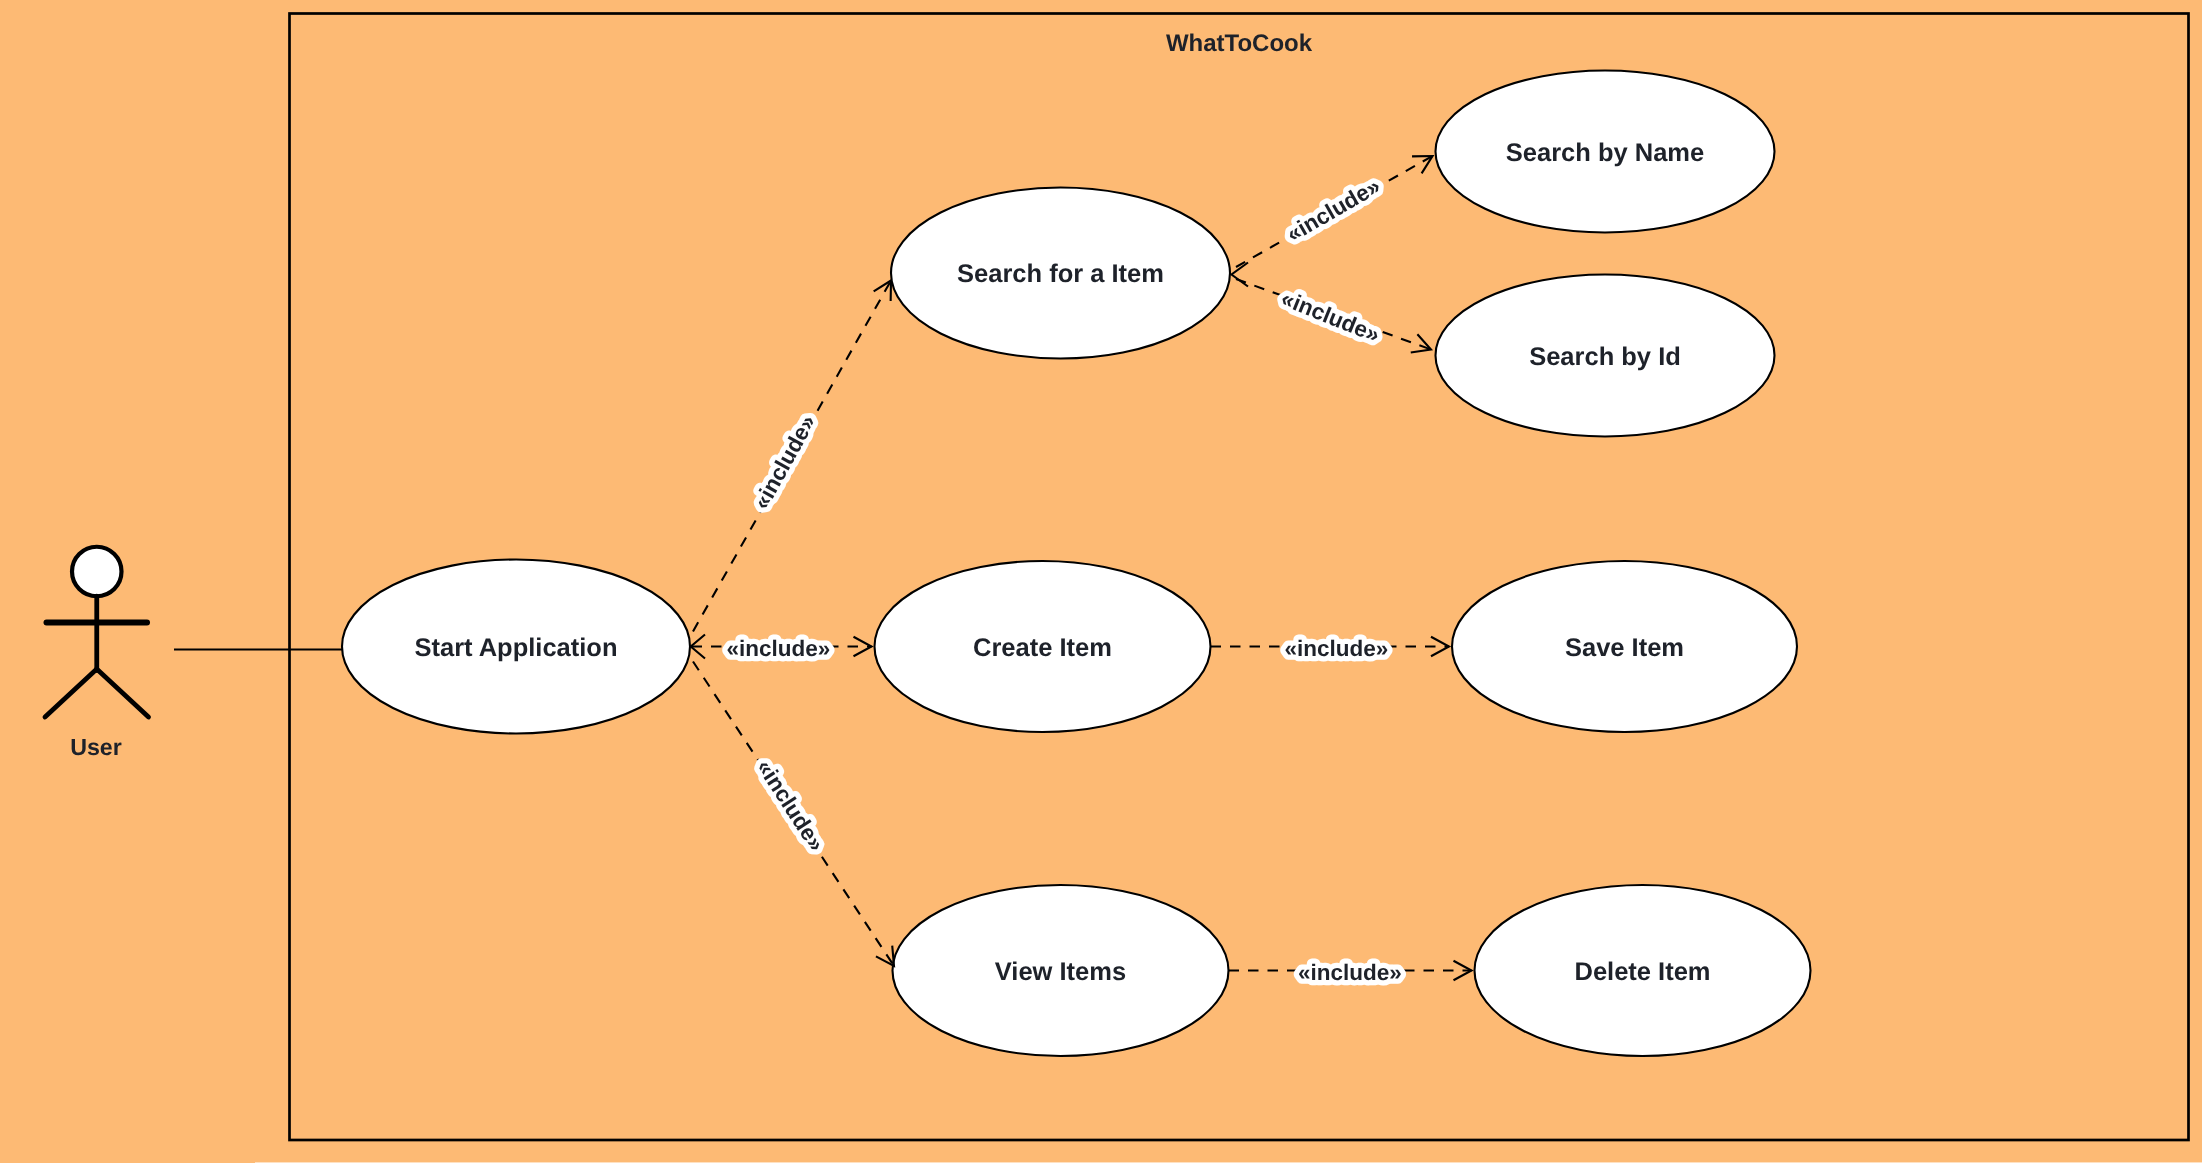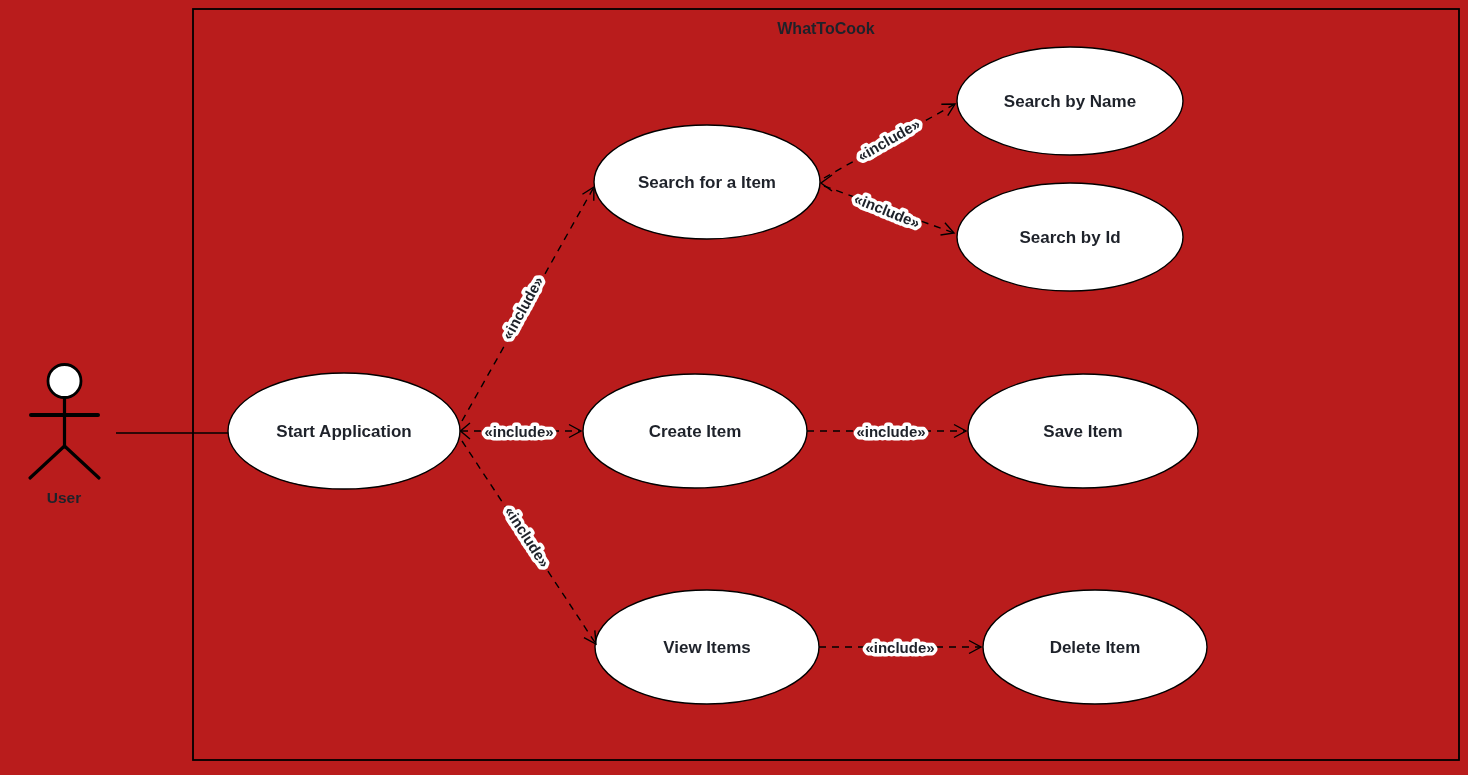--- a/index.html
+++ b/index.html
@@ -5,21 +5,21 @@
   html, body {
     margin: 0;
     padding: 0;
     background: #ffffff;
     font-family: "Liberation Sans", "DejaVu Sans", sans-serif;
   }
   .canvas-wrap {
     width: 1468px;
     height: 775px;
     position: relative;
-    background: #b91c1c;
+    background: #fdba74;
     overflow: hidden;
   }
   svg { display: block; }
 
   .shape-stroke { stroke: #000000; fill: #ffffff; stroke-width: 1.4px; }
   .boundary     { stroke: #000000; fill: none; stroke-width: 1.8px; }
   .actor-line   { stroke: #000000; stroke-width: 3.2px; fill: none; stroke-linecap: round; }
   .actor-arms   { stroke-width: 4px; }
   .actor-head   { stroke: #000000; stroke-width: 2.8px; fill: #ffffff; }
   .assoc-line   { stroke: #000000; stroke-width: 1.4px; fill: none; }

